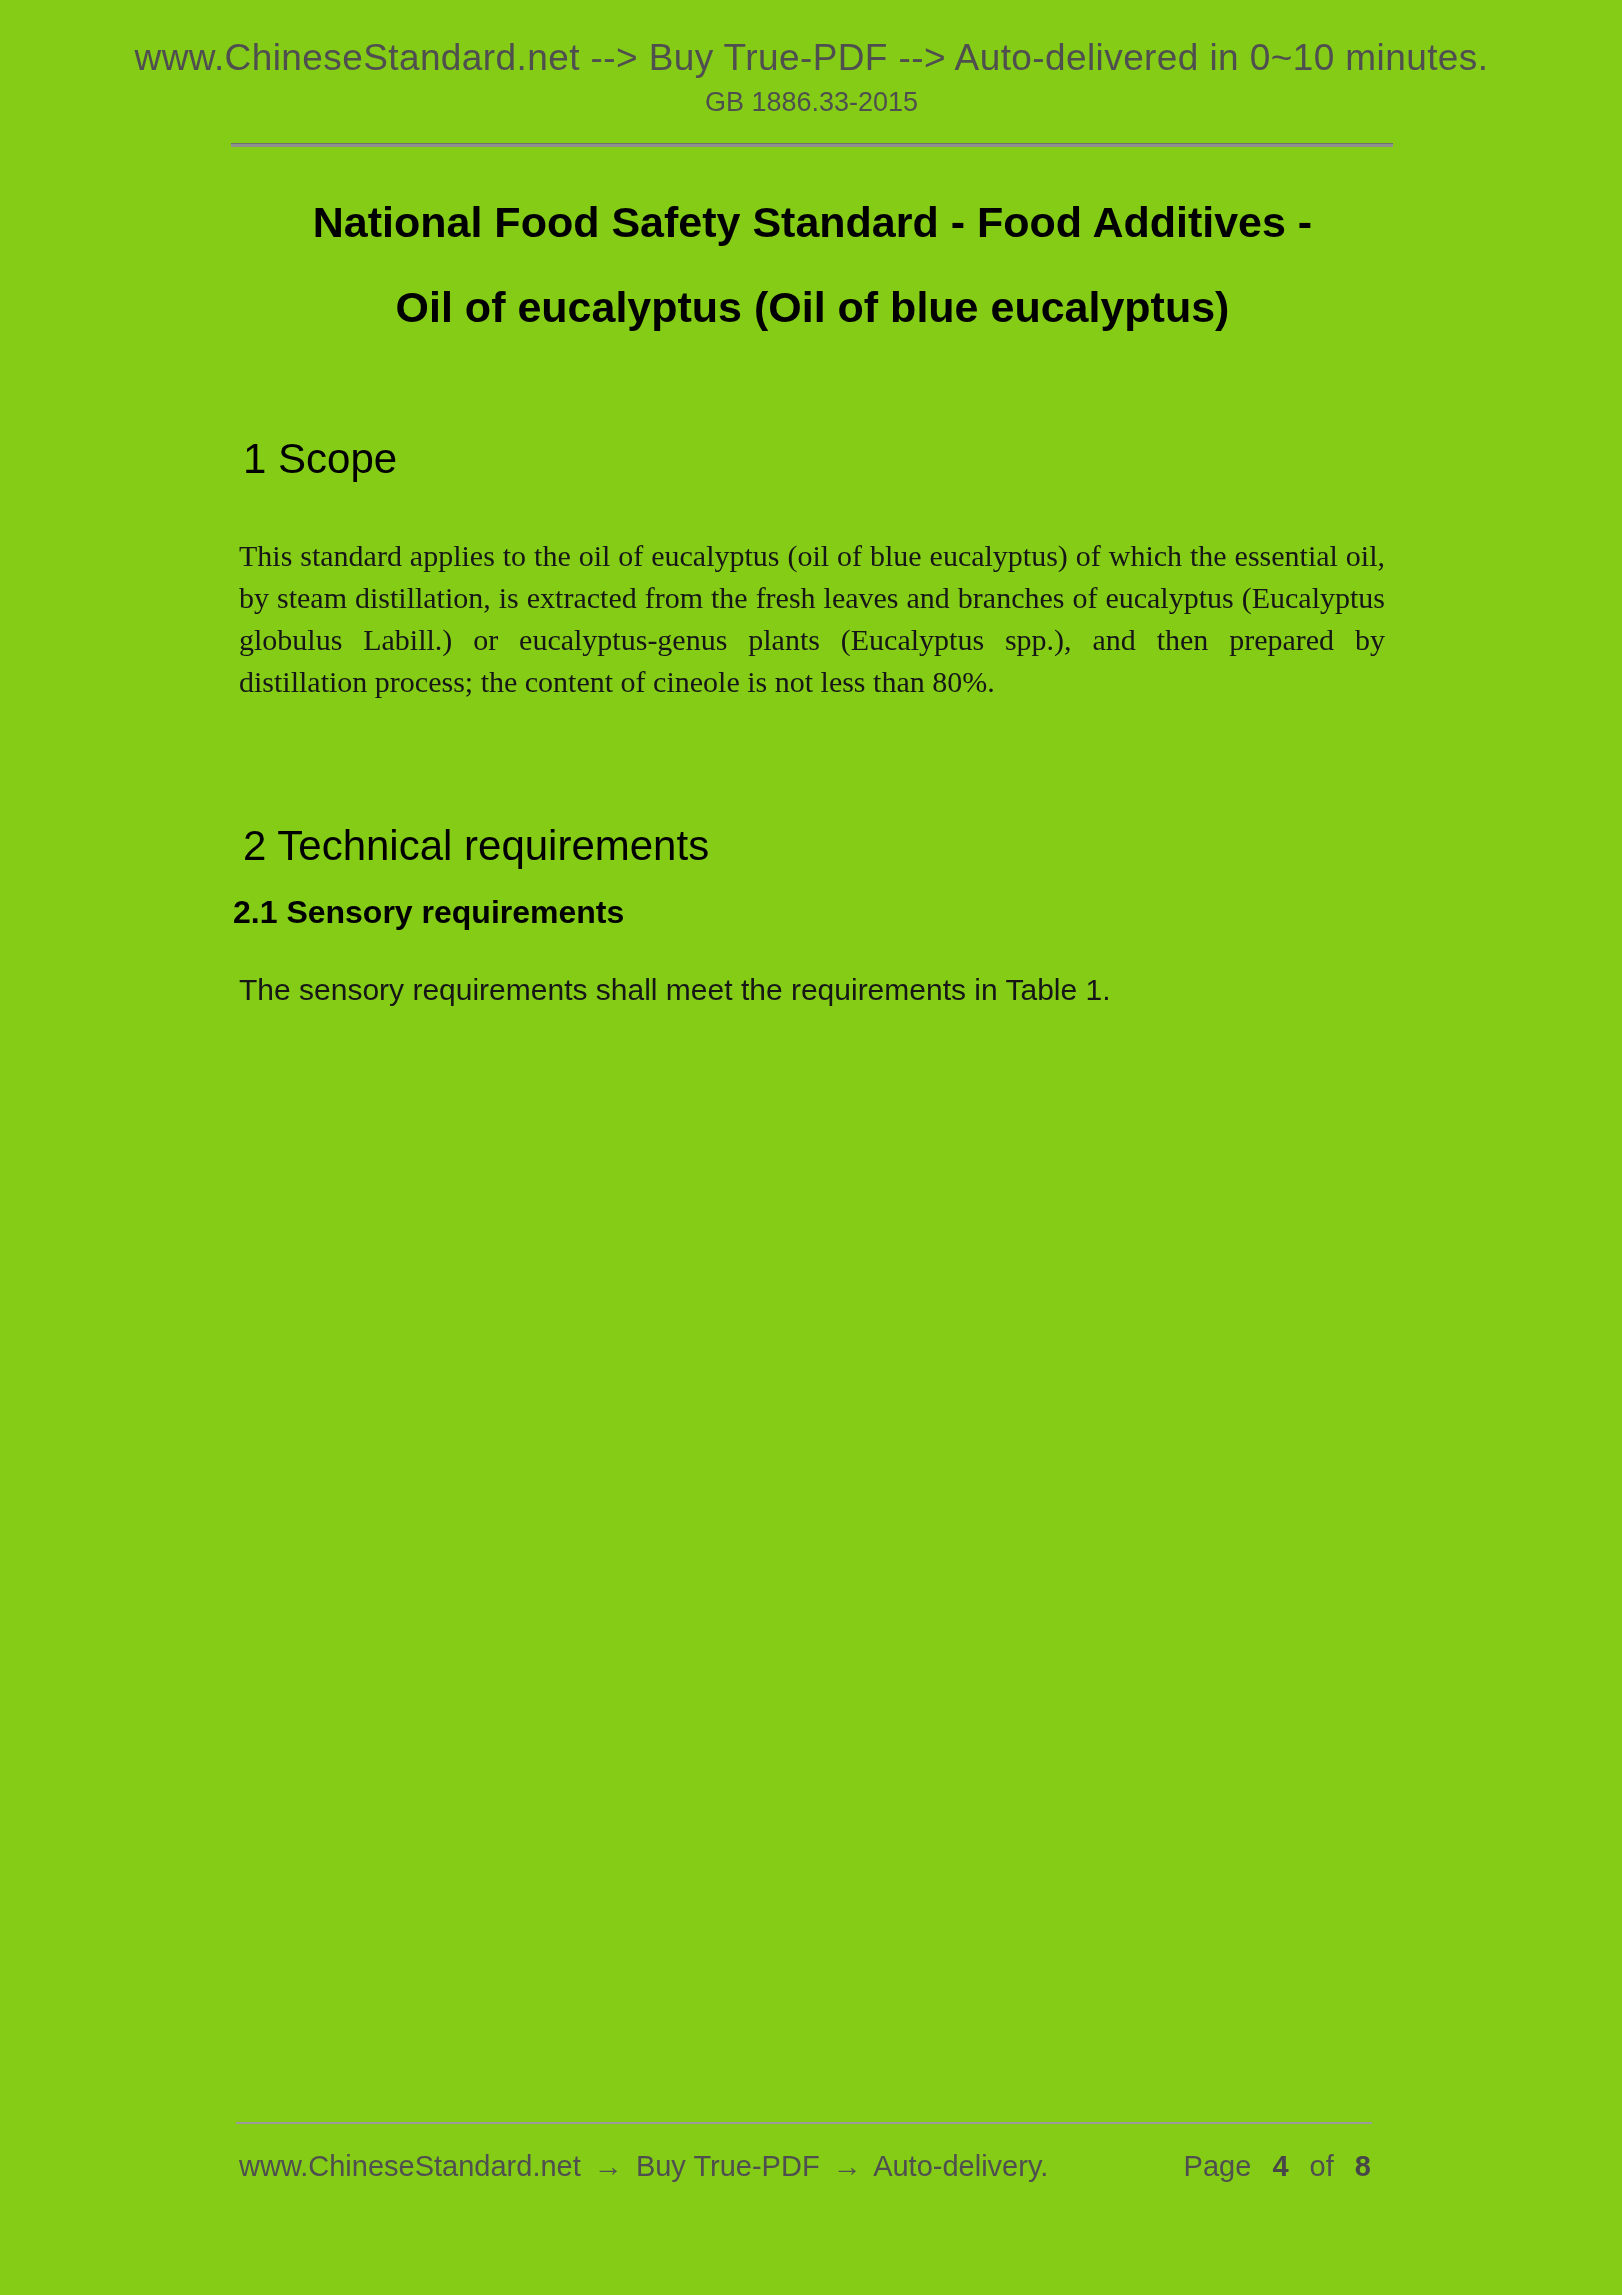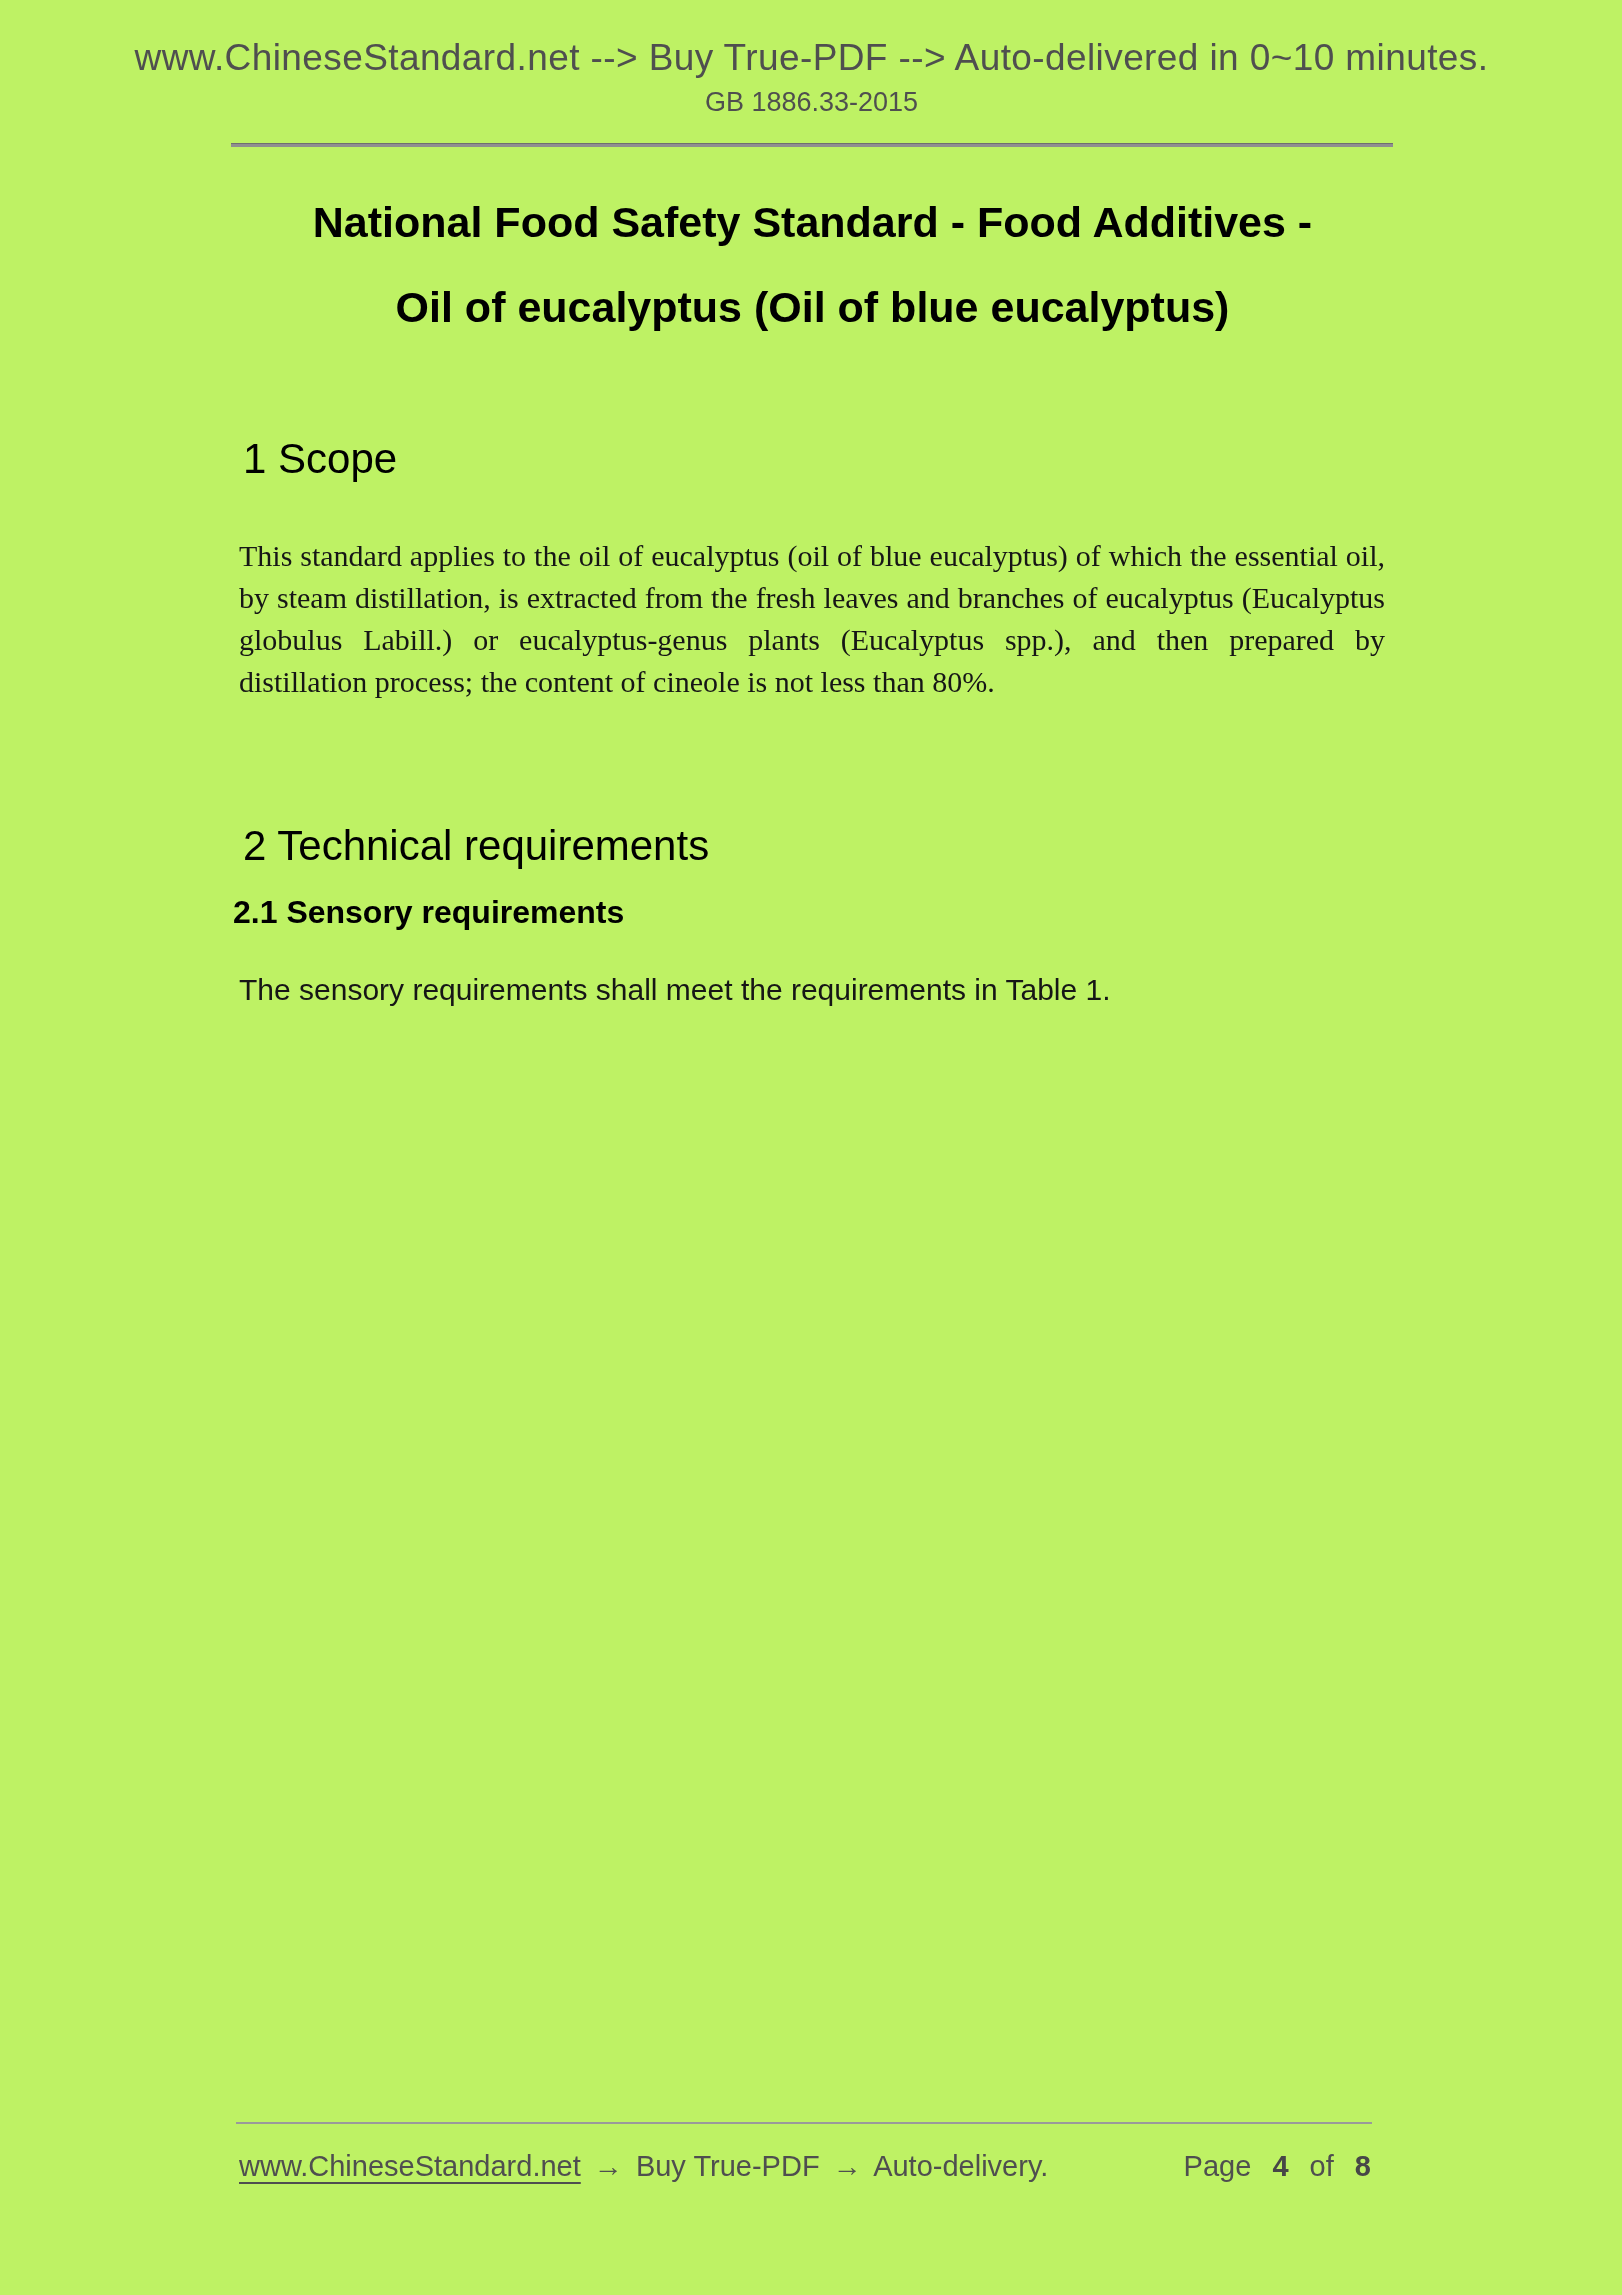--- a/index.html
+++ b/index.html
@@ -4,21 +4,21 @@
 <style>
   html, body {
     margin: 0;
     padding: 0;
     background: #ffffff;
   }
   .page {
     position: relative;
     width: 1623px;
     height: 2295px;
-    background: #bef264;
+    background: #84cc16;
     font-family: "Liberation Sans", "DejaVu Sans", sans-serif;
     overflow: hidden;
   }
   .abs { position: absolute; }
 
   
   .header-banner {
     top: 37px; left: 0; width: 100%;
     text-align: center;
     font-size: 37px;
@@ -95,21 +95,20 @@
   .footer {
     top: 2150px; left: 239px; width: 1132px;
     display: flex;
     justify-content: space-between;
     align-items: baseline;
     font-size: 29px;
     color: #4f4f4f;
   }
   .footer-left span { margin-right: 5px; }
   .footer-link {
-    text-decoration: underline;
     text-underline-offset: 5.8px;
     text-decoration-thickness: 1.7px;
     cursor: pointer;
   }
   .footer-right span { margin-left: 13px; }
   .bold-num { font-weight: bold; color: #474747; }
 </style>
 </head>
 <body>
 

